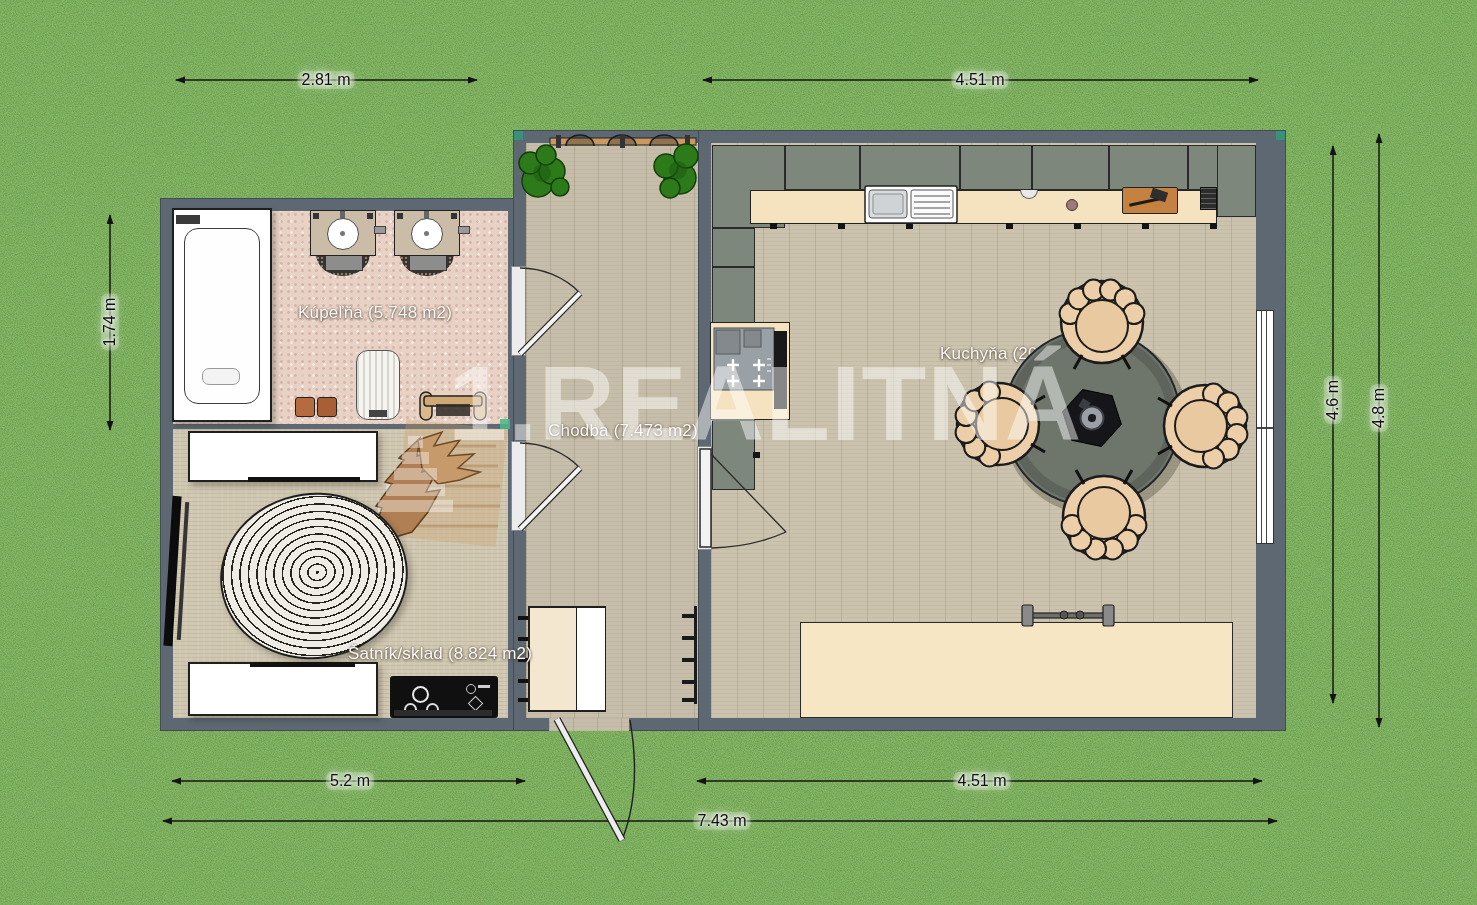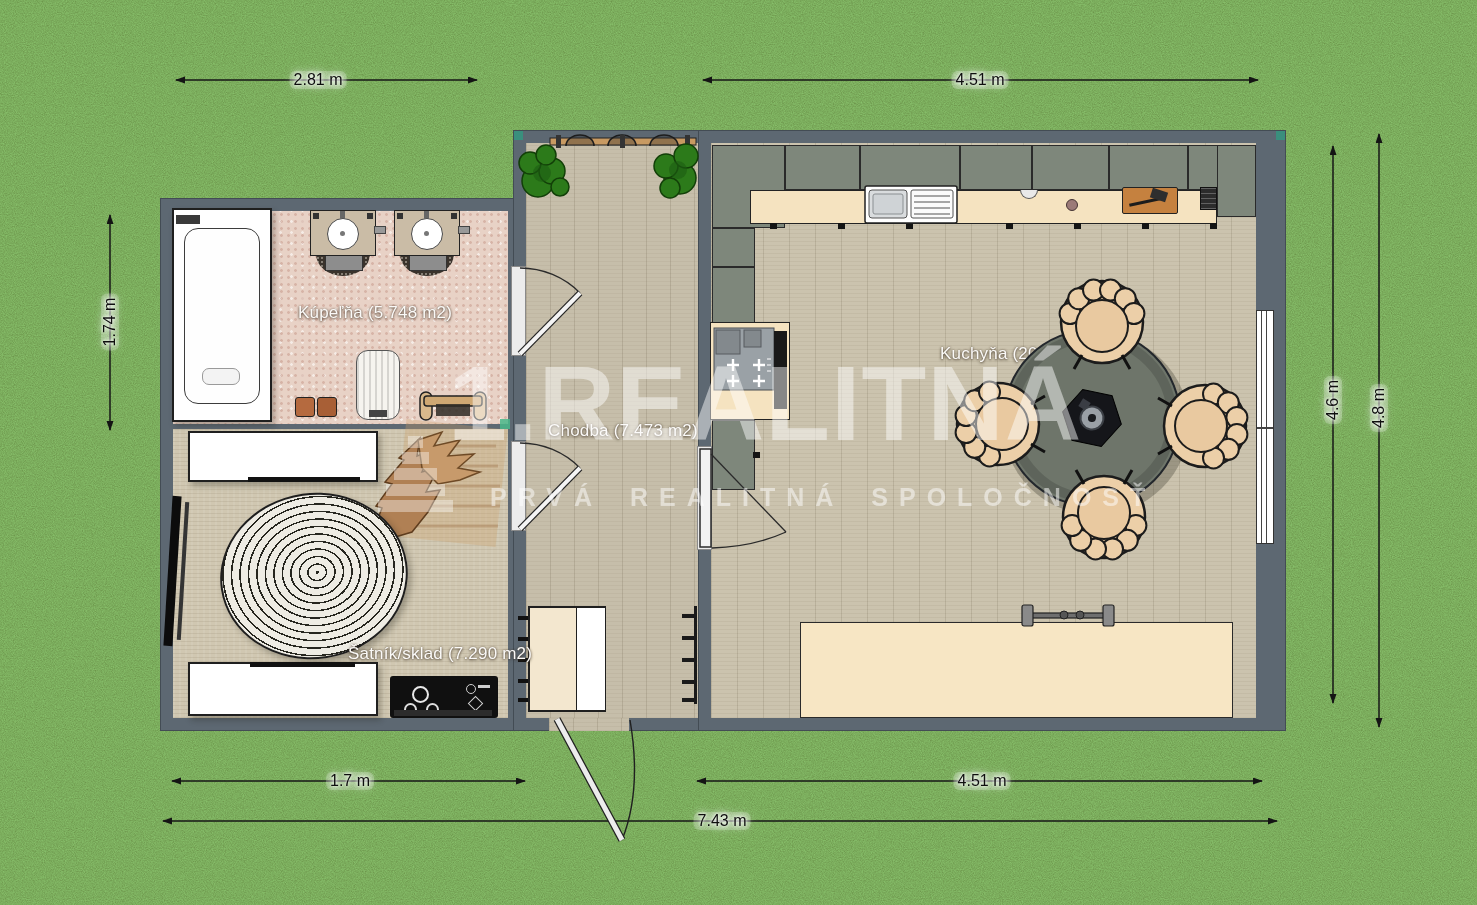--- a/index.html
+++ b/index.html
@@ -78,26 +78,26 @@
       <line x1="703" y1="80" x2="1258" y2="80" marker-start="url(#ah)" marker-end="url(#ah)"></line>
       <line x1="110" y1="215" x2="110" y2="430" marker-start="url(#ah)" marker-end="url(#ah)"></line>
       <line x1="1333" y1="146" x2="1333" y2="703" marker-start="url(#ah)" marker-end="url(#ah)"></line>
       <line x1="1379" y1="134" x2="1379" y2="727" marker-start="url(#ah)" marker-end="url(#ah)"></line>
       <line x1="172" y1="781" x2="525" y2="781" marker-start="url(#ah)" marker-end="url(#ah)"></line>
       <line x1="697" y1="781" x2="1262" y2="781" marker-start="url(#ah)" marker-end="url(#ah)"></line>
       <line x1="163" y1="821" x2="1277" y2="821" marker-start="url(#ah)" marker-end="url(#ah)"></line>
     </g>
   </svg>
 
-  <span class="abs dim-label" style="left:318px;top:80px">2.81 m</span>
+  <span class="abs dim-label" style="left:326px;top:80px">2.81 m</span>
   <span class="abs dim-label" style="left:980px;top:80px">4.51 m</span>
   <span class="abs dim-label v" style="left:110px;top:322px">1.74 m</span>
   <span class="abs dim-label v" style="left:1333px;top:400px">4.6 m</span>
   <span class="abs dim-label v" style="left:1379px;top:408px">4.8 m</span>
-  <span class="abs dim-label" style="left:350px;top:781px">1.7 m</span>
+  <span class="abs dim-label" style="left:350px;top:781px">5.2 m</span>
   <span class="abs dim-label" style="left:982px;top:781px">4.51 m</span>
   <span class="abs dim-label" style="left:722px;top:821px">7.43 m</span>
 
   <div class="abs wall" style="left:160px;top:198px;width:360px;height:533px"></div>
   <div class="abs wall" style="left:513px;top:130px;width:198px;height:601px"></div>
   <div class="abs wall" style="left:698px;top:130px;width:588px;height:601px"></div>
   <div class="abs teal" style="left:514px;top:131px;width:9px;height:9px"></div>
   <div class="abs teal" style="left:1276px;top:131px;width:9px;height:9px"></div>
 
   <div class="abs floor floor-bath" style="left:173px;top:211px;width:335px;height:213px"></div>
@@ -329,21 +329,21 @@
   <svg class="abs furn" style="left:1020px;top:602px" width="95" height="26">
     <rect x="8" y="11" width="80" height="5" fill="#6f6f6f" stroke="#222" stroke-width="1.2"></rect>
     <rect x="2" y="3" width="11" height="21" rx="2" fill="#8a8a8a" stroke="#222" stroke-width="1.2"></rect>
     <rect x="83" y="3" width="11" height="21" rx="2" fill="#8a8a8a" stroke="#222" stroke-width="1.2"></rect>
     <circle cx="44" cy="13" r="4" fill="#555" stroke="#222"></circle>
     <circle cx="60" cy="13" r="4" fill="#555" stroke="#222"></circle>
   </svg>
 
   <span class="abs room-label" style="left:298px;top:303px">Kúpeľňa (5.748 m2)</span>
   <span class="abs room-label" style="left:548px;top:421px">Chodba (7.473 m2)</span>
-  <span class="abs room-label" style="left:348px;top:644px">Šatník/sklad (7.290 m2)</span>
+  <span class="abs room-label" style="left:348px;top:644px">Šatník/sklad (8.824 m2)</span>
   <span class="abs room-label" style="left:940px;top:344px;z-index:19">Kuchyňa (20</span>
 
   <svg class="abs" style="left:930px;top:258px;z-index:22" width="360" height="330">
     <defs>
       <g id="chair">
         <circle r="41" fill="#eccfa8" stroke="#1c1c1c" stroke-width="2.5"></circle>
         <g fill="#eccfa8" stroke="#1c1c1c" stroke-width="2">
           <circle cx="-31.9" cy="-8.5" r="10.5"></circle>
             <circle cx="-23.3" cy="-23.3" r="10.5"></circle>
           <circle cx="-8.5" cy="-31.9" r="10.5"></circle>
@@ -374,15 +374,14 @@
     <g fill="#ffffff">
       <rect x="20" y="88" width="75" height="12"></rect>
       <rect x="28" y="72" width="59" height="12"></rect>
       <rect x="36" y="56" width="43" height="12"></rect>
       <rect x="44" y="40" width="27" height="12"></rect>
       <rect x="50" y="24" width="15" height="12"></rect>
     </g>
   </svg>
   <div class="abs wm" style="left:500px;top:419px;width:10px;height:10px;background:#49b98a;opacity:.85"></div>
   <div class="abs wm wm-brand" style="left:448px;top:350px">1.REALITNÁ</div>
-  <div class="abs wm wm-tagline" style="left:490px;top:483px">PRVÁ REALITNÁ SPOLOČNOSŤ</div>
 
 </div>
 
 </body></html>

